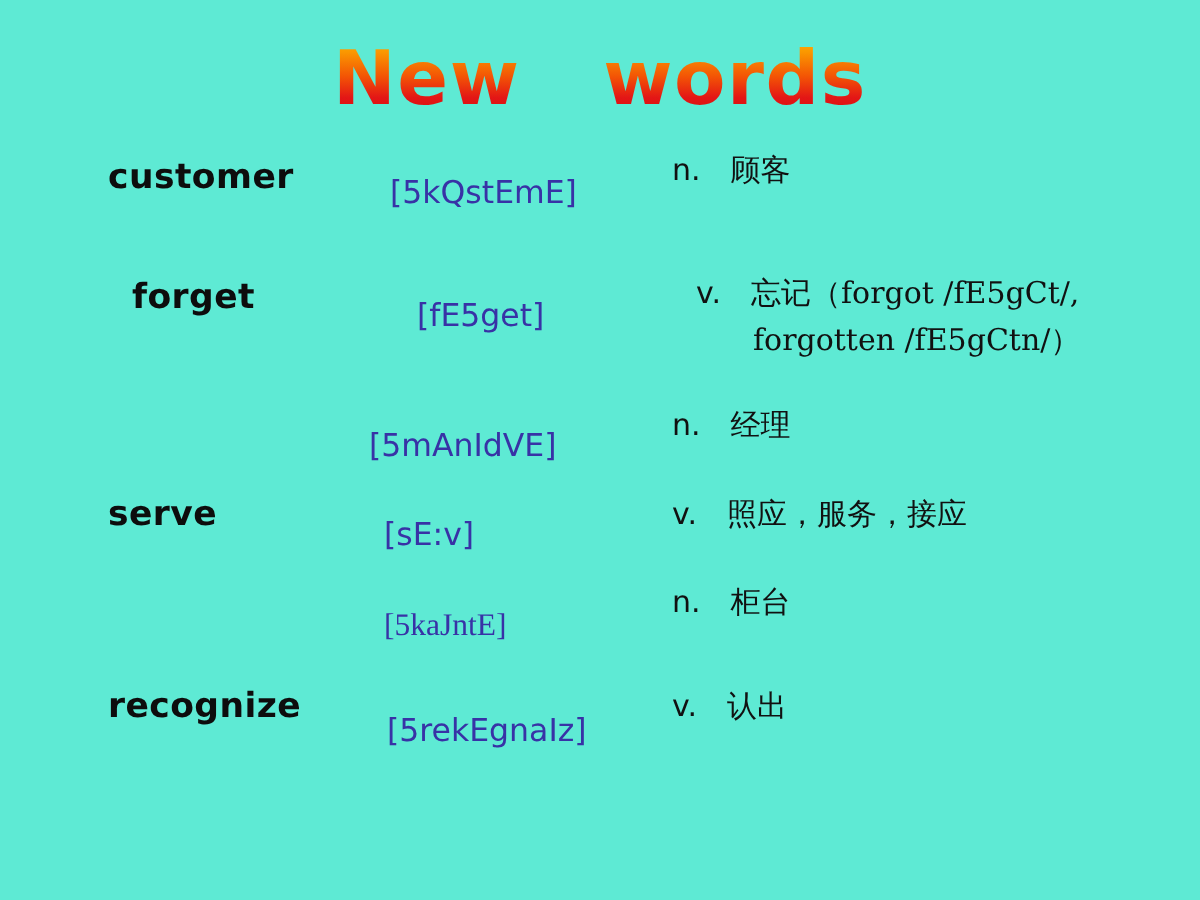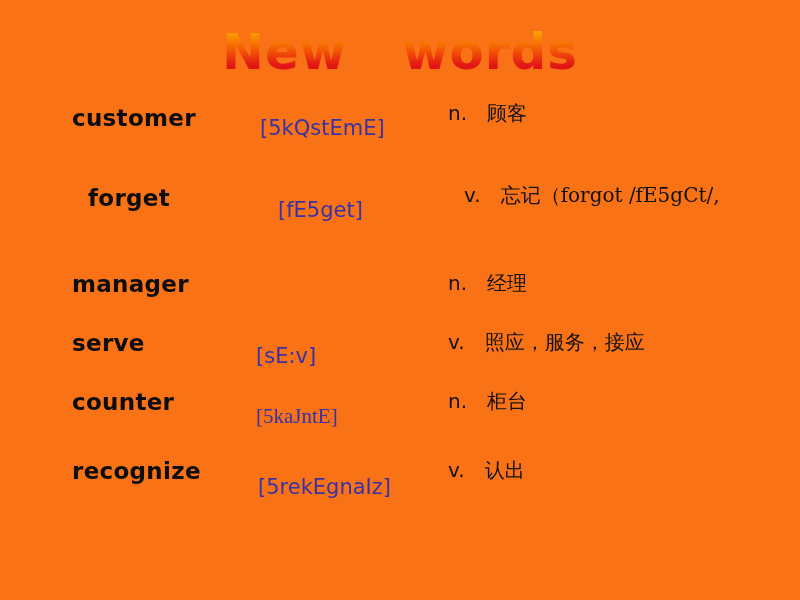--- a/index.html
+++ b/index.html
@@ -99,48 +99,47 @@
     font-size: 20px;
   }
   .meaning-line2 {
     display: block;
     padding-left: 38px;
   }
 </style>
 </head>
 <body style="background: rgb(255, 255, 255);">
 
-<div class="slide" style="background: #f97316;">
+<div class="slide" style="background: #5eead4;">
 
   <div class="title-wrap">
     <span class="title" style="background-image: linear-gradient(rgb(255, 194, 0) 0%, rgb(250, 149, 0) 22%, rgb(243, 85, 5) 48%, rgb(227, 22, 22) 72%, rgb(212, 11, 11) 100%);">New   words</span>
   </div>
 
   <div class="words" style="height: 427px;">
       <div class="row" style="position: absolute; top: 0px; left: 0px; height: 60px;">
         <div class="col-word" style="top: 6px; color: rgb(13, 13, 13);">customer</div>
         <div class="col-phonetic" style="left: 260px; top: 17px; color: rgb(56, 50, 166);">[5kQstEmE]</div>
         <div class="col-meaning"><span class="pos">n.</span>  <span>顾客</span></div>
       </div>
       <div class="row" style="position: absolute; top: 82px; left: 16px; height: 60px;">
         <div class="col-word" style="top: 4px; color: rgb(13, 13, 13);">forget</div>
         <div class="col-phonetic" style="left: 262px; top: 17px; color: rgb(56, 50, 166);">[fE5get]</div>
-        <div class="col-meaning"><span class="pos">v.</span>  <span>忘记（forgot /fE5gCt/,</span></div>
+        <div class="col-meaning"><span class="pos">v.</span>  <span>忘记（forgot /fE5gCt/,</span><span class="meaning-line2">forgotten /fE5gCtn/）</span></div>
       </div>
       <div class="row" style="position: absolute; top: 170px; left: 0px; height: 60px;">
-        <div class="col-word" style="top: 2px; color: rgb(13, 13, 13);">manager</div>
+        <div class="col-phonetic" style="left: 246px; top: 16px; color: rgb(56, 50, 166);">[5mAnIdVE]</div>
         <div class="col-meaning"><span class="pos">n.</span>  <span>经理</span></div>
       </div>
       <div class="row" style="position: absolute; top: 229px; left: 0px; height: 60px;">
         <div class="col-word" style="top: 2px; color: rgb(13, 13, 13);">serve</div>
         <div class="col-phonetic" style="left: 256px; top: 16px; color: rgb(56, 50, 166);">[sE:v]</div>
         <div class="col-meaning"><span class="pos">v.</span>  <span>照应，服务，接应</span></div>
       </div>
       <div class="row" style="position: absolute; top: 288px; left: 0px; height: 60px;">
-        <div class="col-word" style="top: 2px; color: rgb(13, 13, 13);">counter</div>
         <div class="col-phonetic" style="left: 256px; top: 17px; color: rgb(56, 50, 166); font-family: Liberation Serif, serif;">[5kaJntE]</div>
         <div class="col-meaning"><span class="pos">n.</span>  <span>柜台</span></div>
       </div>
       <div class="row" style="position: absolute; top: 357px; left: 0px; height: 60px;">
         <div class="col-word" style="top: 2px; color: rgb(13, 13, 13);">recognize</div>
         <div class="col-phonetic" style="left: 258px; top: 19px; color: rgb(56, 50, 166);">[5rekEgnaIz]</div>
         <div class="col-meaning"><span class="pos">v.</span>  <span>认出</span></div>
       </div>
     </div>
 

